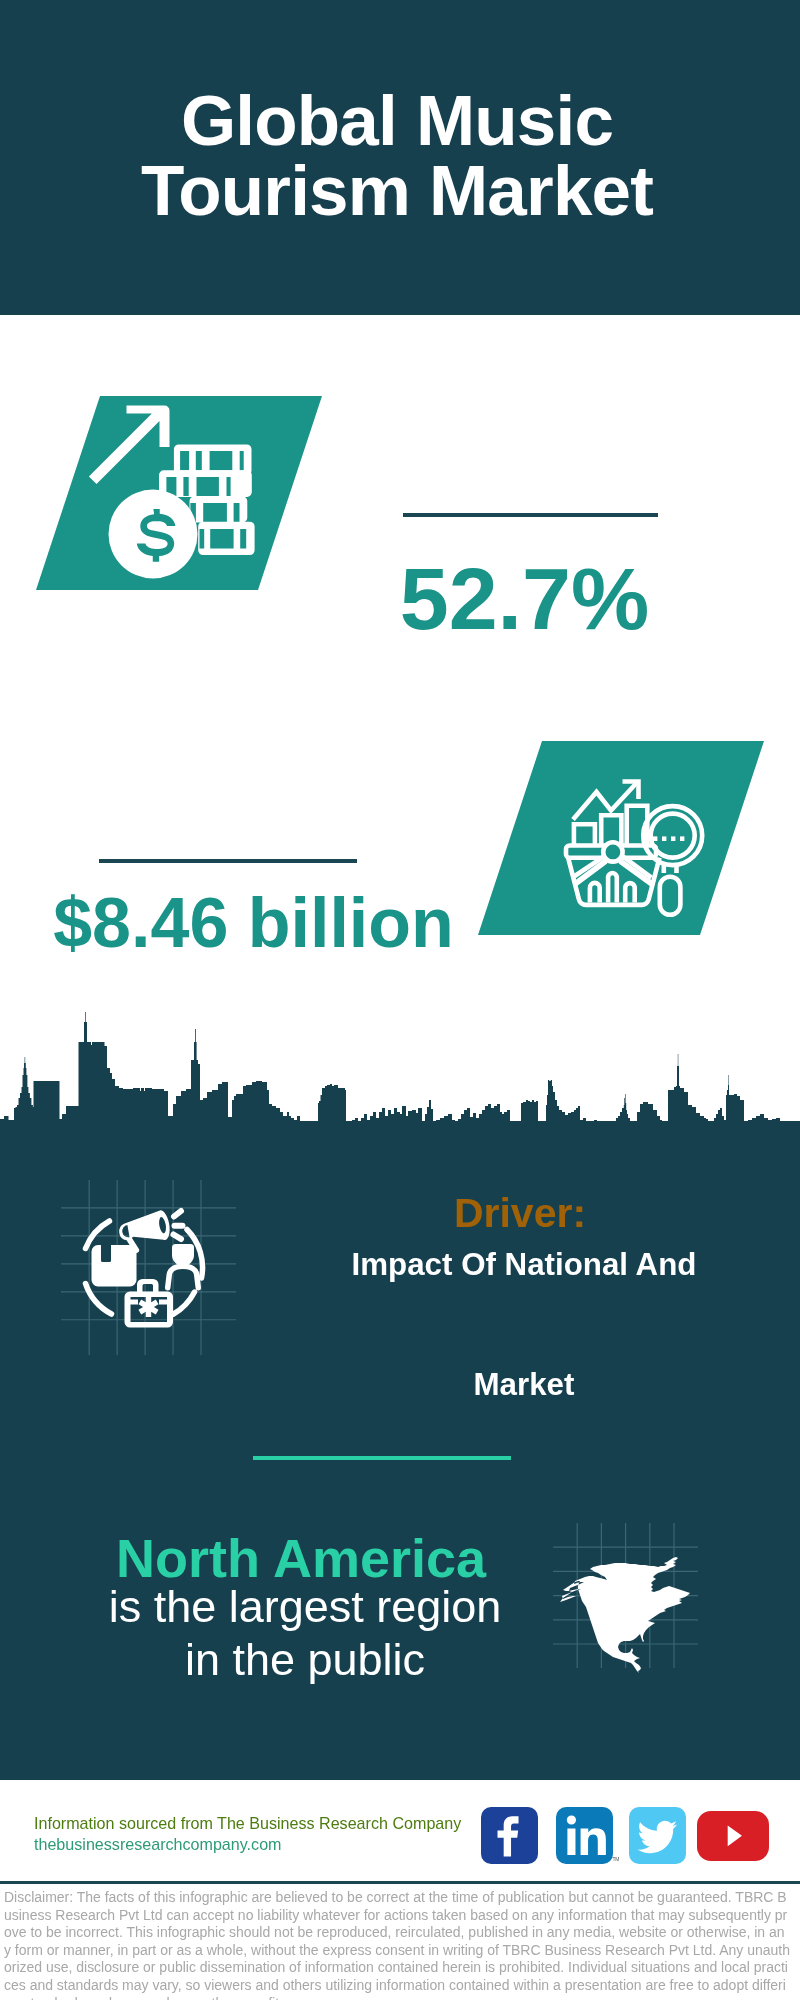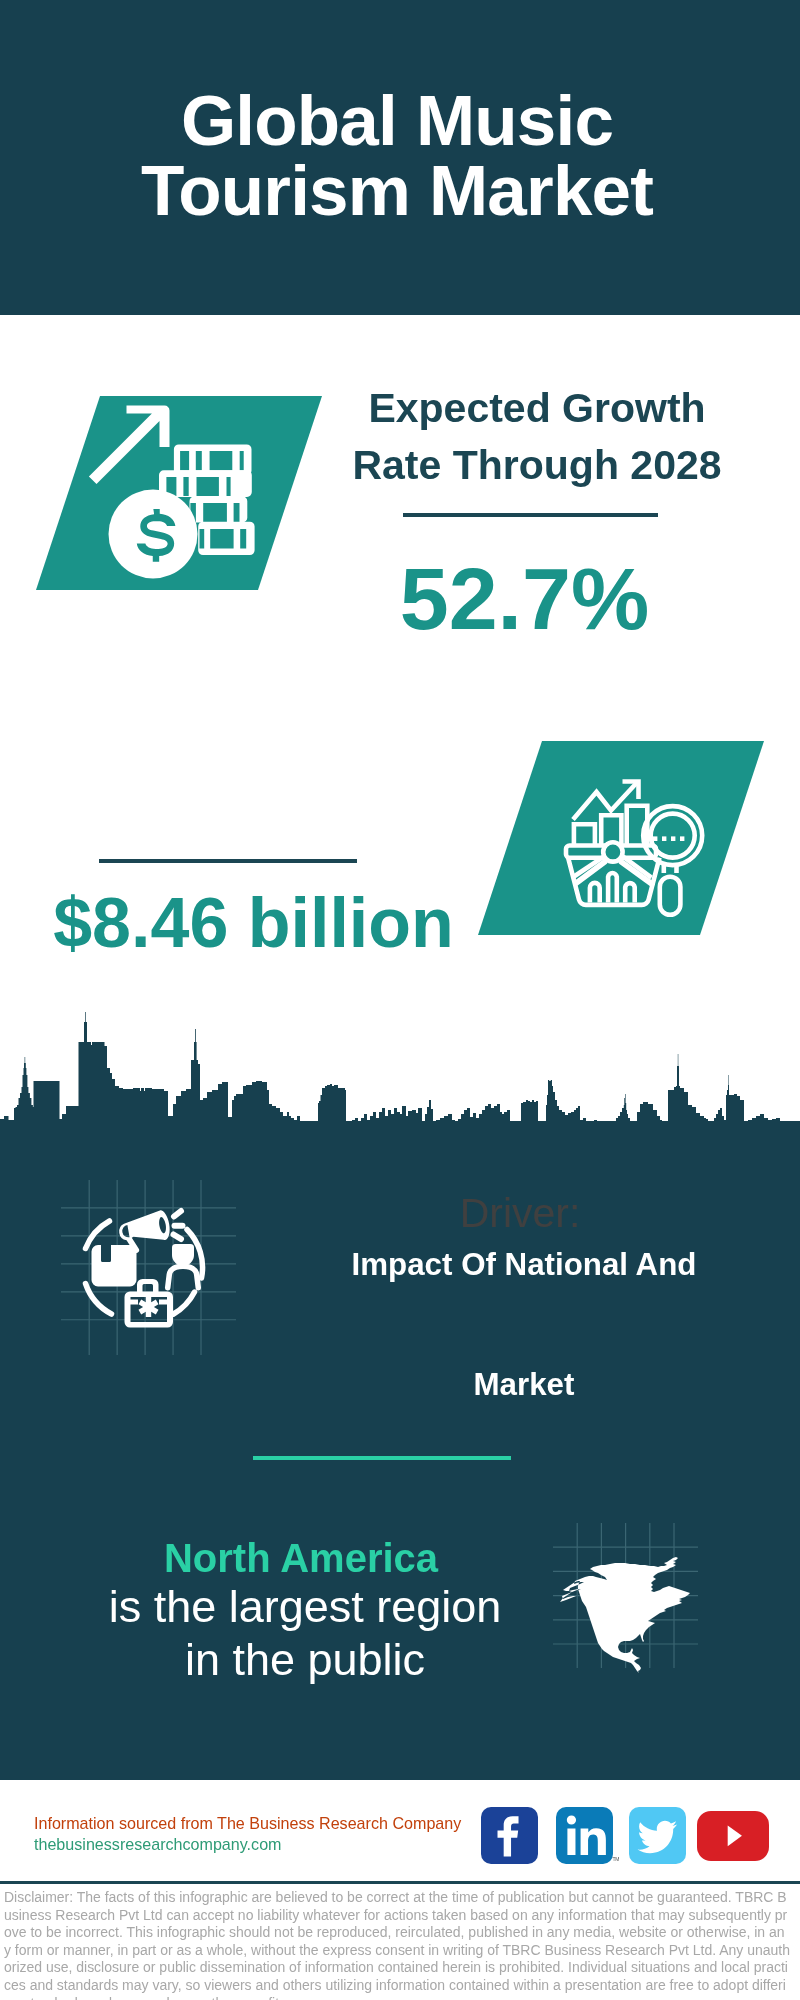--- a/index.html
+++ b/index.html
@@ -8,29 +8,29 @@
   .header{position:absolute;left:0;top:0;width:800px;height:315px;background:#17404f;}
   .header h1{position:absolute;left:47px;top:86px;width:700px;margin:0;text-align:center;color:#ffffff;font-size:71px;font-weight:bold;line-height:70px;letter-spacing:-0.8px;}
   .stat-label{position:absolute;text-align:center;color:#1b4653;font-size:41px;font-weight:bold;line-height:57px;}
   .stat-rule{position:absolute;height:4px;background:#1b4653;}
   .stat-value{position:absolute;text-align:center;color:#1a9389;font-size:88px;font-weight:bold;line-height:88px;white-space:nowrap;}
   .darkband{position:absolute;left:0;top:1121px;width:800px;height:659px;background:#17404f;}
   .skyline{position:absolute;left:0;top:-111px;width:800px;height:170px;display:block;overflow:visible;}
   .gridbg{position:absolute;display:block;}
   #grid1{left:61px;top:1180px;width:175px;height:175px;}
   #icon3{position:absolute;left:68px;top:1186px;width:160px;height:160px;display:block;}
-  .driver-head{position:absolute;left:270px;top:1190px;width:500px;text-align:center;color:#404040;font-size:41px;font-weight:normal;line-height:46px;}
+  .driver-head{position:absolute;left:270px;top:1190px;width:500px;text-align:center;color:#a16207;font-size:41px;font-weight:bold;line-height:46px;}
   .driver-text{position:absolute;left:224px;top:1245px;width:600px;text-align:center;color:#ffffff;font-size:31.3px;font-weight:bold;line-height:40px;white-space:nowrap;}
   .mint-rule{position:absolute;left:253px;top:1456px;width:258px;height:4px;background:#2ad0a5;}
-  .region-name{position:absolute;left:100px;top:1536px;width:402px;text-align:center;color:#2ad0a5;font-size:40px;font-weight:bold;line-height:44px;white-space:nowrap;}
+  .region-name{position:absolute;left:100px;top:1536px;width:402px;text-align:center;color:#2ad0a5;font-size:54px;font-weight:bold;line-height:44px;white-space:nowrap;}
   .region-text{position:absolute;left:55px;top:1580px;width:500px;text-align:center;color:#ffffff;font-size:45px;font-weight:400;line-height:53px;white-space:nowrap;}
   #grid2{left:553px;top:1523px;width:145px;height:145px;}
   #namap{position:absolute;left:558px;top:1552px;width:140px;height:130px;display:block;}
   .footer{position:absolute;left:0;top:1780px;width:800px;height:103px;background:#ffffff;}
-  .src-line{position:absolute;left:34px;top:32px;color:#c2410c;font-size:16.1px;line-height:22px;white-space:nowrap;}
+  .src-line{position:absolute;left:34px;top:32px;color:#4d7c0f;font-size:16.1px;line-height:22px;white-space:nowrap;}
   .src-url{position:absolute;left:34px;top:53px;color:#2e9b76;font-size:16.1px;line-height:22px;white-space:nowrap;text-align:center;}
   .social{position:absolute;left:481px;top:27px;display:flex;align-items:center;}
   .sicon.li{margin-left:18px;}
   .sicon.tw{margin-left:16px;}
   .sicon.yt{margin-left:11px;}
   .sicon{display:block;width:57px;height:57px;border-radius:10px;}
   .sicon svg{width:57px;height:57px;display:block;}
   .fb{background:#1b4298;}
   .li{background:#0a7bb8;position:relative;}
   .tm{position:absolute;right:-6px;bottom:2px;font-size:5px;color:#555;letter-spacing:-0.3px;}
@@ -73,21 +73,20 @@
 
         <path d="M118,126.7 h46.8 a4.8,4.8 0 0 1 4.8,4.8 v23.8 a4.8,4.8 0 0 1 -4.8,4.8 h-46.8 a4.8,4.8 0 0 1 -4.8,-4.8 v-23.8 a4.8,4.8 0 0 1 4.8,-4.8 z M114.5,134 h4.7 v19.4 h-4.7 z M125.2,134 h23.4 v19.4 h-23.4 z M155.2,134 h6 v19.4 h-6 z"></path>
 
         <circle cx="68" cy="139" r="44.5"></circle>
       </g>
       <g fill="#1a9389" transform="translate(52.6,114) scale(0.811,0.848) translate(-48,-114)">
         <path d="M67.4,114 h7.9 v5.6 c10.6,0.8 18.2,6.3 19.3,14.3 h-10.3 c-1.1,-3.3 -5.1,-5.5 -11.1,-5.5 h-3.4 c-6.1,0 -10.3,2.3 -10.3,5.5 c0,2.8 2.4,4.5 8,5.5 l10,1.9 c10.4,2 15.6,6.4 15.6,13.3 c0,8.3 -7,14 -18.5,14.9 v6.7 h-7.9 v-6.7 c-11,-0.8 -18.7,-6.4 -19.7,-14.7 h10.6 c1.1,3.8 5.8,6.3 12.7,6.3 h3.4 c6.7,0 11.3,-2.5 11.3,-6 c0,-2.9 -2.4,-4.5 -8.4,-5.7 l-10.3,-2 c-10,-2 -15,-6.3 -15,-13 c0,-7.9 6.8,-13.4 17.1,-14.3 z"></path>
       </g>
     </svg>
   </div>
-  <div class="stat-label" id="lab1"><span>Expected Growth</span><br><span>Rate Through 2028</span></div>
   <div class="stat-rule" id="rule1"></div>
   <div class="stat-value" id="val1">52.7%</div>
 
   <div class="stat-rule" id="rule2"></div>
   <div class="stat-value" id="val2">$8.46 billion</div>
 
   <div class="darkband">
     <svg class="skyline" viewBox="0 0 800 170" preserveAspectRatio="none">
       <path id="skypath" fill="#17404f" d="M0,170 L0,109 L4,109 L4,106 L8.5,106 L8.5,110 L14,110 L14,98 L15.5,98 L15.5,97 L17,97 L17,95 L18.5,95 L18.5,88 L20,88 L20,83 L21.5,83 L21.5,77 L22.5,77 L22.5,65 L23.5,65 L23.5,58 L24,58 L24,53 L24.6,53 L24.6,47 L25.2,47 L25.2,53 L25.8,53 L25.8,58 L26.4,58 L26.4,65 L27.4,65 L27.4,77 L28.4,77 L28.4,83 L29.9,83 L29.9,88 L31.4,88 L31.4,95 L32.9,95 L32.9,97 L33.5,97 L33.5,71 L59.5,71 L59.5,109 L62,109 L62,104 L66,104 L66,96 L78.5,96 L78.5,32 L84,32 L84,12 L85.2,12 L85.2,2 L85.9,2 L85.9,12 L87,12 L87,32 L91,32 L91,35 L92,35 L92,32 L100,32 L100,32 L104.5,32 L104.5,36 L107,36 L107,58 L110,58 L110,63 L112,63 L112,69 L115,69 L115,76 L119,76 L119,78 L123,78 L123,79 L133,79 L133,78 L140,78 L140,81 L141,81 L141,78 L144,78 L144,81 L145,81 L145,78 L152,78 L152,79 L158,79 L158,79 L164,79 L164,81 L168,81 L168,106 L170,106 L170,106 L173,106 L173,94 L176,94 L176,86 L181,86 L181,81 L186,81 L186,79 L191,79 L191,50 L194,50 L194,32 L195,32 L195,19 L195.8,19 L195.8,32 L196.6,32 L196.6,50 L198,50 L198,54 L200,54 L200,90 L203,90 L203,88 L207,88 L207,82 L212,82 L212,80 L218,80 L218,74 L222,74 L222,72 L228,72 L228,107 L232,107 L232,90 L234,90 L234,86 L236,86 L236,84 L240,84 L240,84 L243,84 L243,76 L246,76 L246,75 L252,75 L252,72 L256,72 L256,71 L262,71 L262,72 L267,72 L267,80 L269,80 L269,94 L272,94 L272,96 L276,96 L276,98 L280,98 L280,102 L283,102 L283,106 L287,106 L287,102 L289,102 L289,106 L291,106 L291,108 L294,108 L294,110 L297,110 L297,106 L300,106 L300,113 L307,113 L307,112 L311,112 L311,114 L318,114 L318,93 L319,93 L319,91 L320.5,91 L320.5,85 L322,85 L322,78 L325,78 L325,76 L327,76 L327,75 L330,75 L330,74 L332,74 L332,76 L334,76 L334,75 L338,75 L338,78 L345,78 L345,80 L346,80 L346,116 L348,116 L348,114 L352,114 L352,110 L355,110 L355,108 L358,108 L358,113 L361,113 L361,108 L364,108 L364,104 L367,104 L367,110 L370,110 L370,106 L373,106 L373,102 L376,102 L376,108 L379,108 L379,102 L382,102 L382,98 L385,98 L385,106 L388,106 L388,100 L391,100 L391,104 L394,104 L394,98 L397,98 L397,102 L400,102 L400,104 L402,104 L402,96 L406,96 L406,106 L408,106 L408,101 L412,101 L412,100 L416,100 L416,103 L418,103 L418,98 L422,98 L422,111 L425,111 L425,104 L427,104 L427,97 L429,97 L429,90 L431,90 L431,99 L433,99 L433,114 L436,114 L436,110 L440,110 L440,108 L444,108 L444,106 L448,106 L448,104 L452,104 L452,110 L455,110 L455,114 L458,114 L458,109 L461,109 L461,104 L464,104 L464,100 L467,100 L467,98 L470,98 L470,107 L473,107 L473,103 L476,103 L476,108 L479,108 L479,104 L482,104 L482,100 L485,100 L485,96 L488,96 L488,94 L491,94 L491,98 L494,98 L494,96 L497,96 L497,94 L500,94 L500,102 L502,102 L502,104 L504,104 L504,102 L507,102 L507,100 L510,100 L510,117 L513,117 L513,115 L516,115 L516,113 L519,113 L519,111 L521,111 L521,93 L523,93 L523,92 L526,92 L526,90 L528,90 L528,91 L530,91 L530,92 L532,92 L532,90 L534,90 L534,92 L536,92 L536,91 L538,91 L538,117 L540,117 L540,116 L542,116 L542,118 L544,118 L544,114 L546,114 L546,95 L547,95 L547,85 L548,85 L548,70 L549,70 L549,71 L549.8,71 L549.8,70 L550.3,70 L550.3,71 L551,71 L551,70 L552,70 L552,76 L553,76 L553,82 L555,82 L555,90 L557,90 L557,96 L559,96 L559,100 L562,100 L562,102 L565,102 L565,105 L568,105 L568,103 L571,103 L571,102 L574,102 L574,100 L576,100 L576,98 L578,98 L578,96 L580,96 L580,110 L583,110 L583,108 L586,108 L586,112 L588,112 L588,114 L591,114 L591,112 L594,112 L594,110 L597,110 L597,114 L600,114 L600,112 L604,112 L604,114 L608,114 L608,116 L612,116 L612,112 L616,112 L616,108 L618,108 L618,106 L620,106 L620,102 L622,102 L622,98 L623,98 L623,98 L623.8,98 L623.8,95 L624.3,95 L624.3,88 L625,88 L625,84 L625.6,84 L625.6,93 L626.2,93 L626.2,100 L627,100 L627,104 L628,104 L628,108 L630,108 L630,112 L632,112 L632,114 L634,114 L634,116 L637,116 L637,102 L640,102 L640,94 L643,94 L643,92 L648,92 L648,94 L653,94 L653,100 L657,100 L657,106 L660,106 L660,110 L662,110 L662,114 L664,114 L664,116 L666,116 L666,114 L668,114 L668,80 L674,80 L674,77 L676,77 L676,76 L677,76 L677,56 L677.8,56 L677.8,44 L678.3,44 L678.3,56 L679,56 L679,76 L680,76 L680,78 L684,78 L684,82 L688,82 L688,95 L692,95 L692,97 L696,97 L696,103 L700,103 L700,106 L704,106 L704,108 L706,108 L706,109 L708,109 L708,112 L710,112 L710,114 L712,114 L712,112 L714,112 L714,108 L716,108 L716,104 L718,104 L718,100 L720,100 L720,98 L722,98 L722,106 L724,106 L724,110 L726,110 L726,85 L727,85 L727,80 L728,80 L728,75 L728.5,75 L728.5,65 L729,65 L729,85 L731,85 L731,85 L734,85 L734,84 L737,84 L737,86 L740,86 L740,90 L744,90 L744,112 L748,112 L748,110 L752,110 L752,108 L756,108 L756,106 L760,106 L760,104 L764,104 L764,108 L768,108 L768,110 L772,110 L772,109 L776,109 L776,108 L780,108 L780,112 L784,112 L784,114 L788,114 L788,120 L800,120 L800,170 Z"></path>
     </svg>

